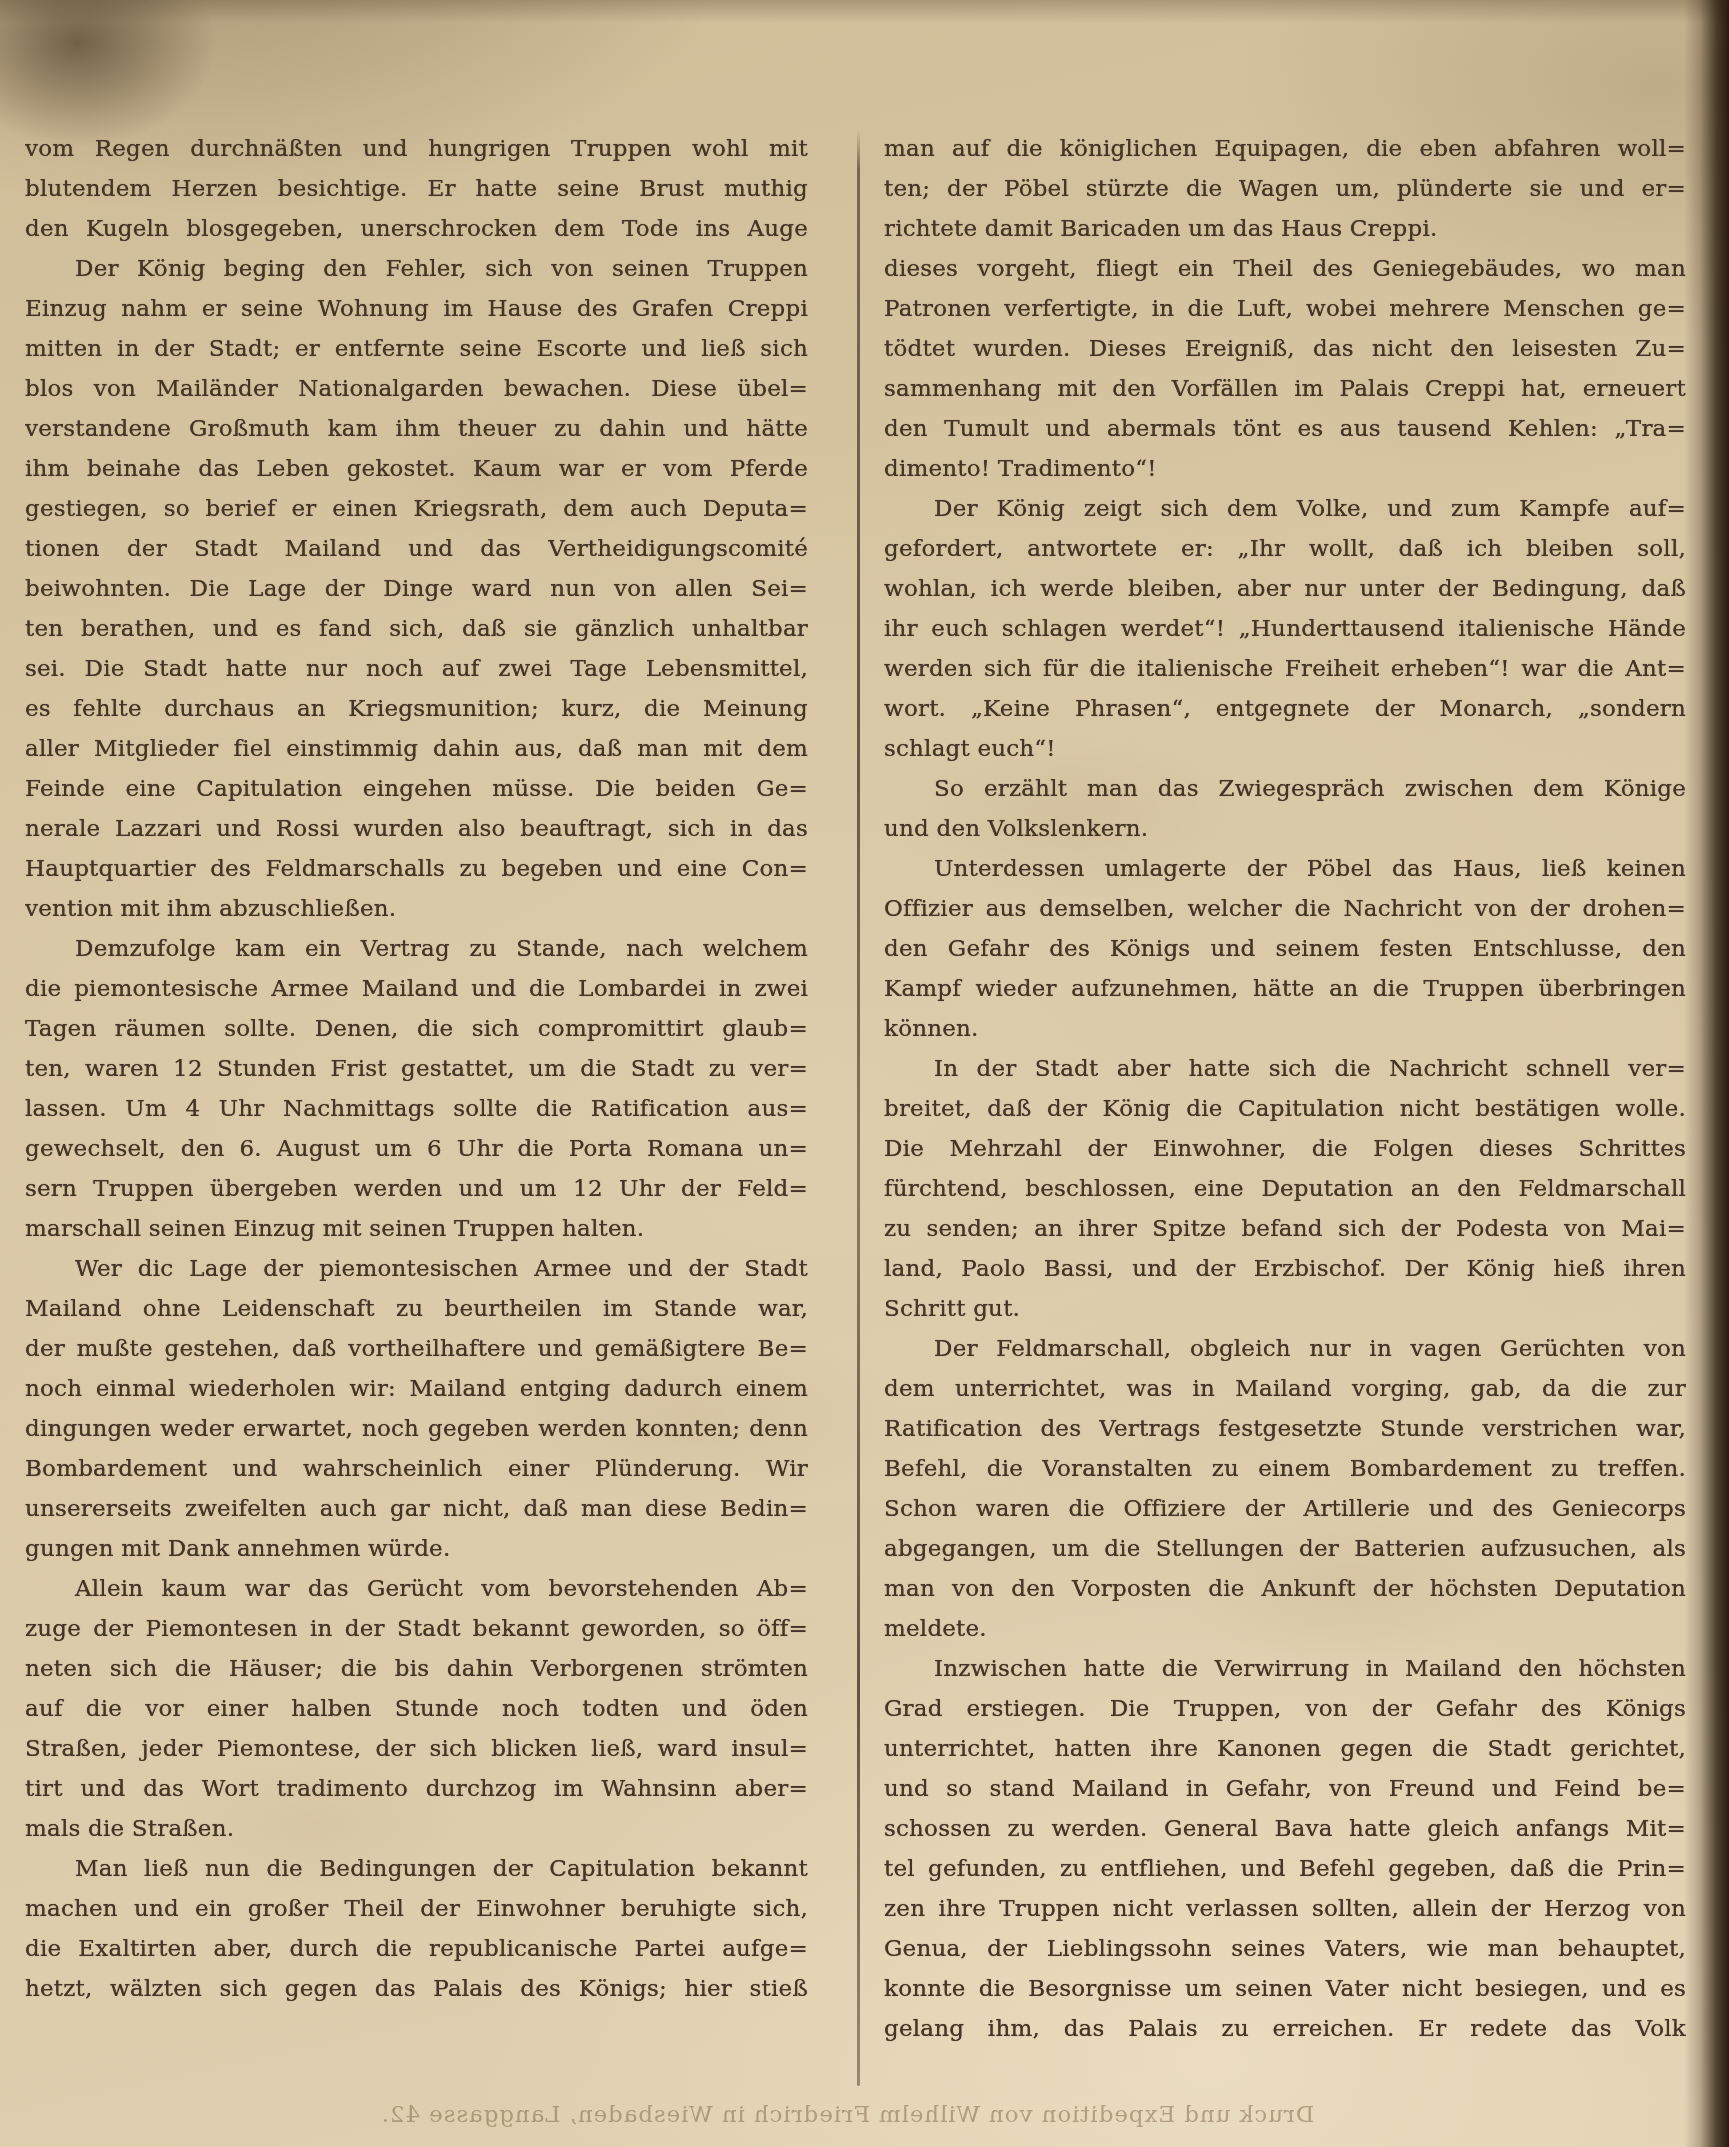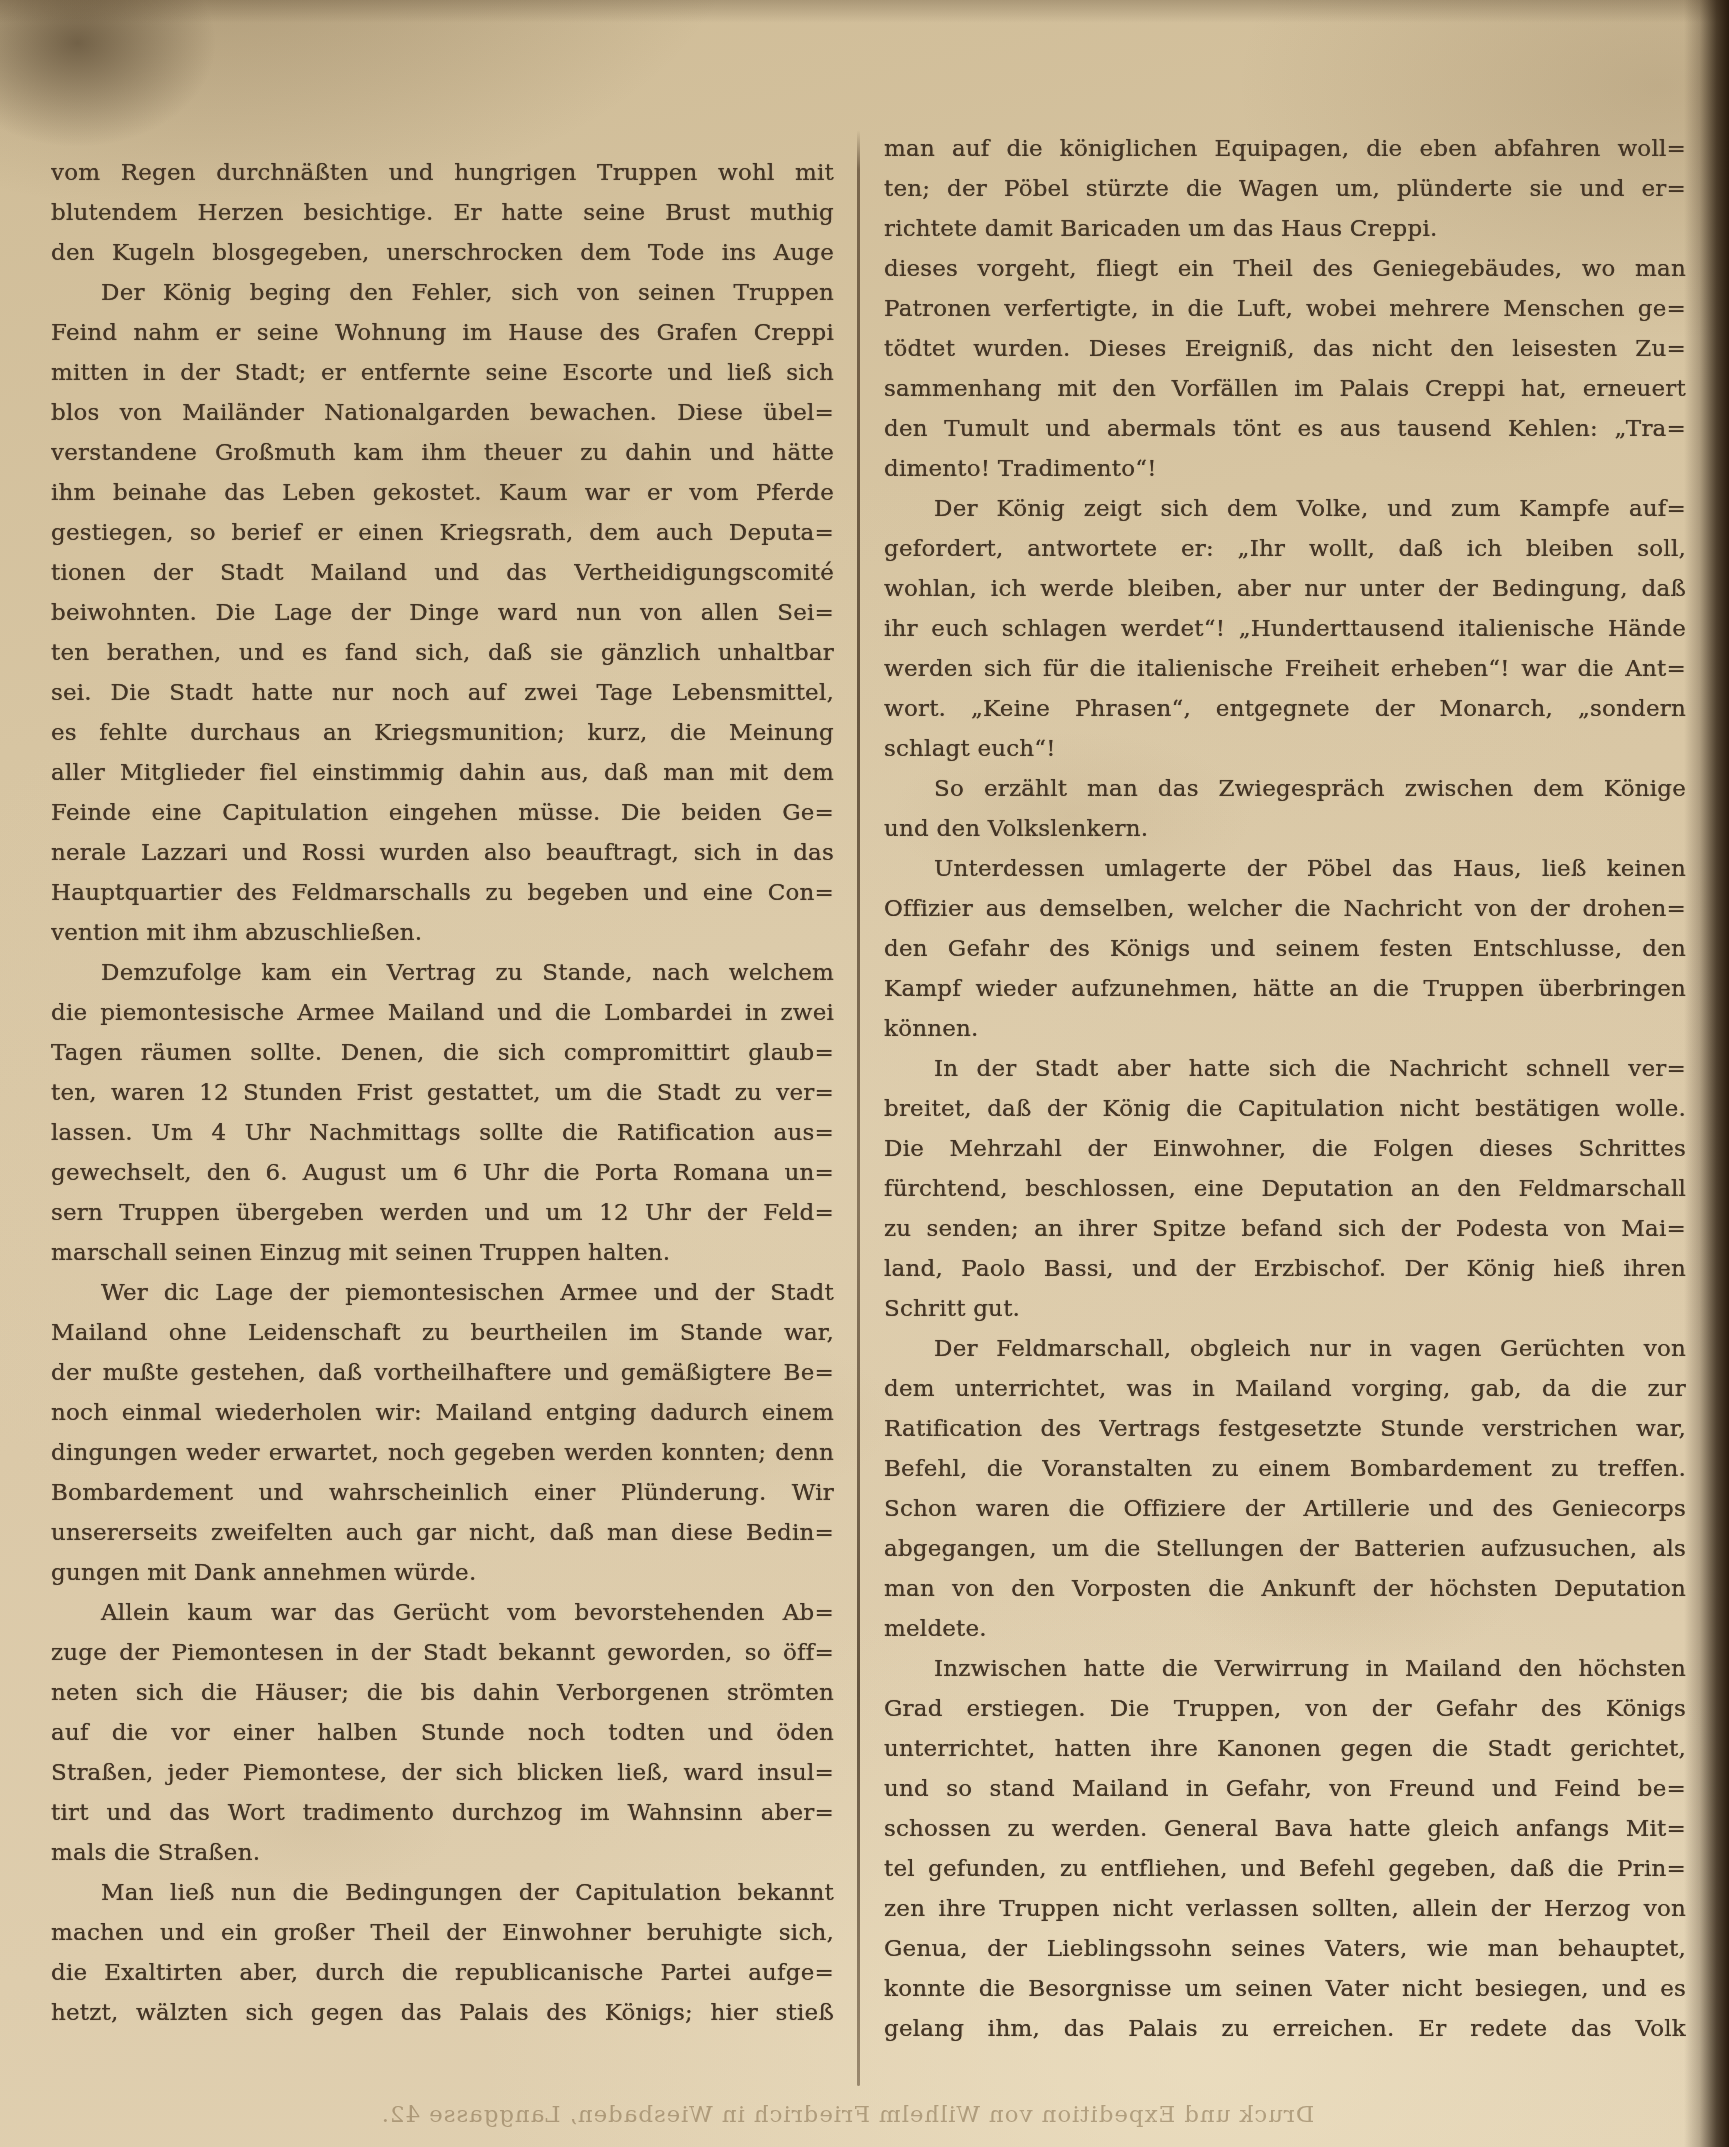--- a/index.html
+++ b/index.html
@@ -32,21 +32,21 @@
       radial-gradient(259px 130px at 85% 18%, rgba(190,168,128,0.20), transparent 70%);
   }
   .column {
     position: absolute;
     top: 128px;
     color: #443526;
     font-size: 23px;
     text-shadow: 0 0 0.7px rgba(62,47,29,0.85);
     letter-spacing: 0.2px;
   }
-  .col-left  { left: 51px;  width: 783px; margin-top: 24px; }
+  .col-left  { left: 25px;  width: 783px; }
   .col-right { left: 884px; width: 802px; }
   .line {
     height: 40px;
     line-height: 40px;
     text-align: justify;
     text-align-last: justify;
     overflow: hidden;
     white-space: normal;
   }
   .line.end { text-align-last: left; }
@@ -114,21 +114,21 @@
 <div class="page">
   <div class="mottle"></div>
   <div class="corner-tl"></div>
   <div class="top-band"></div>
 
   <div class="column col-left" id="col-left">
       <div class="line">vom Regen durchnäßten und hungrigen Truppen wohl mit</div>
       <div class="line">blutendem Herzen besichtige. Er hatte seine Brust muthig</div>
       <div class="line">den Kugeln blosgegeben, unerschrocken dem Tode ins Auge</div>
       <div class="line ind">Der König beging den Fehler, sich von seinen Truppen</div>
-      <div class="line">Feind nahm er seine Wohnung im Hause des Grafen Creppi</div>
+      <div class="line">Einzug nahm er seine Wohnung im Hause des Grafen Creppi</div>
       <div class="line">mitten in der Stadt; er entfernte seine Escorte und ließ sich</div>
       <div class="line">blos von Mailänder Nationalgarden bewachen. Diese übel=</div>
       <div class="line">verstandene Großmuth kam ihm theuer zu dahin und hätte</div>
       <div class="line">ihm beinahe das Leben gekostet. Kaum war er vom Pferde</div>
       <div class="line">gestiegen, so berief er einen Kriegsrath, dem auch Deputa=</div>
       <div class="line">tionen der Stadt Mailand und das Vertheidigungscomité</div>
       <div class="line">beiwohnten. Die Lage der Dinge ward nun von allen Sei=</div>
       <div class="line">ten berathen, und es fand sich, daß sie gänzlich unhaltbar</div>
       <div class="line">sei. Die Stadt hatte nur noch auf zwei Tage Lebensmittel,</div>
       <div class="line">es fehlte durchaus an Kriegsmunition; kurz, die Meinung</div>

